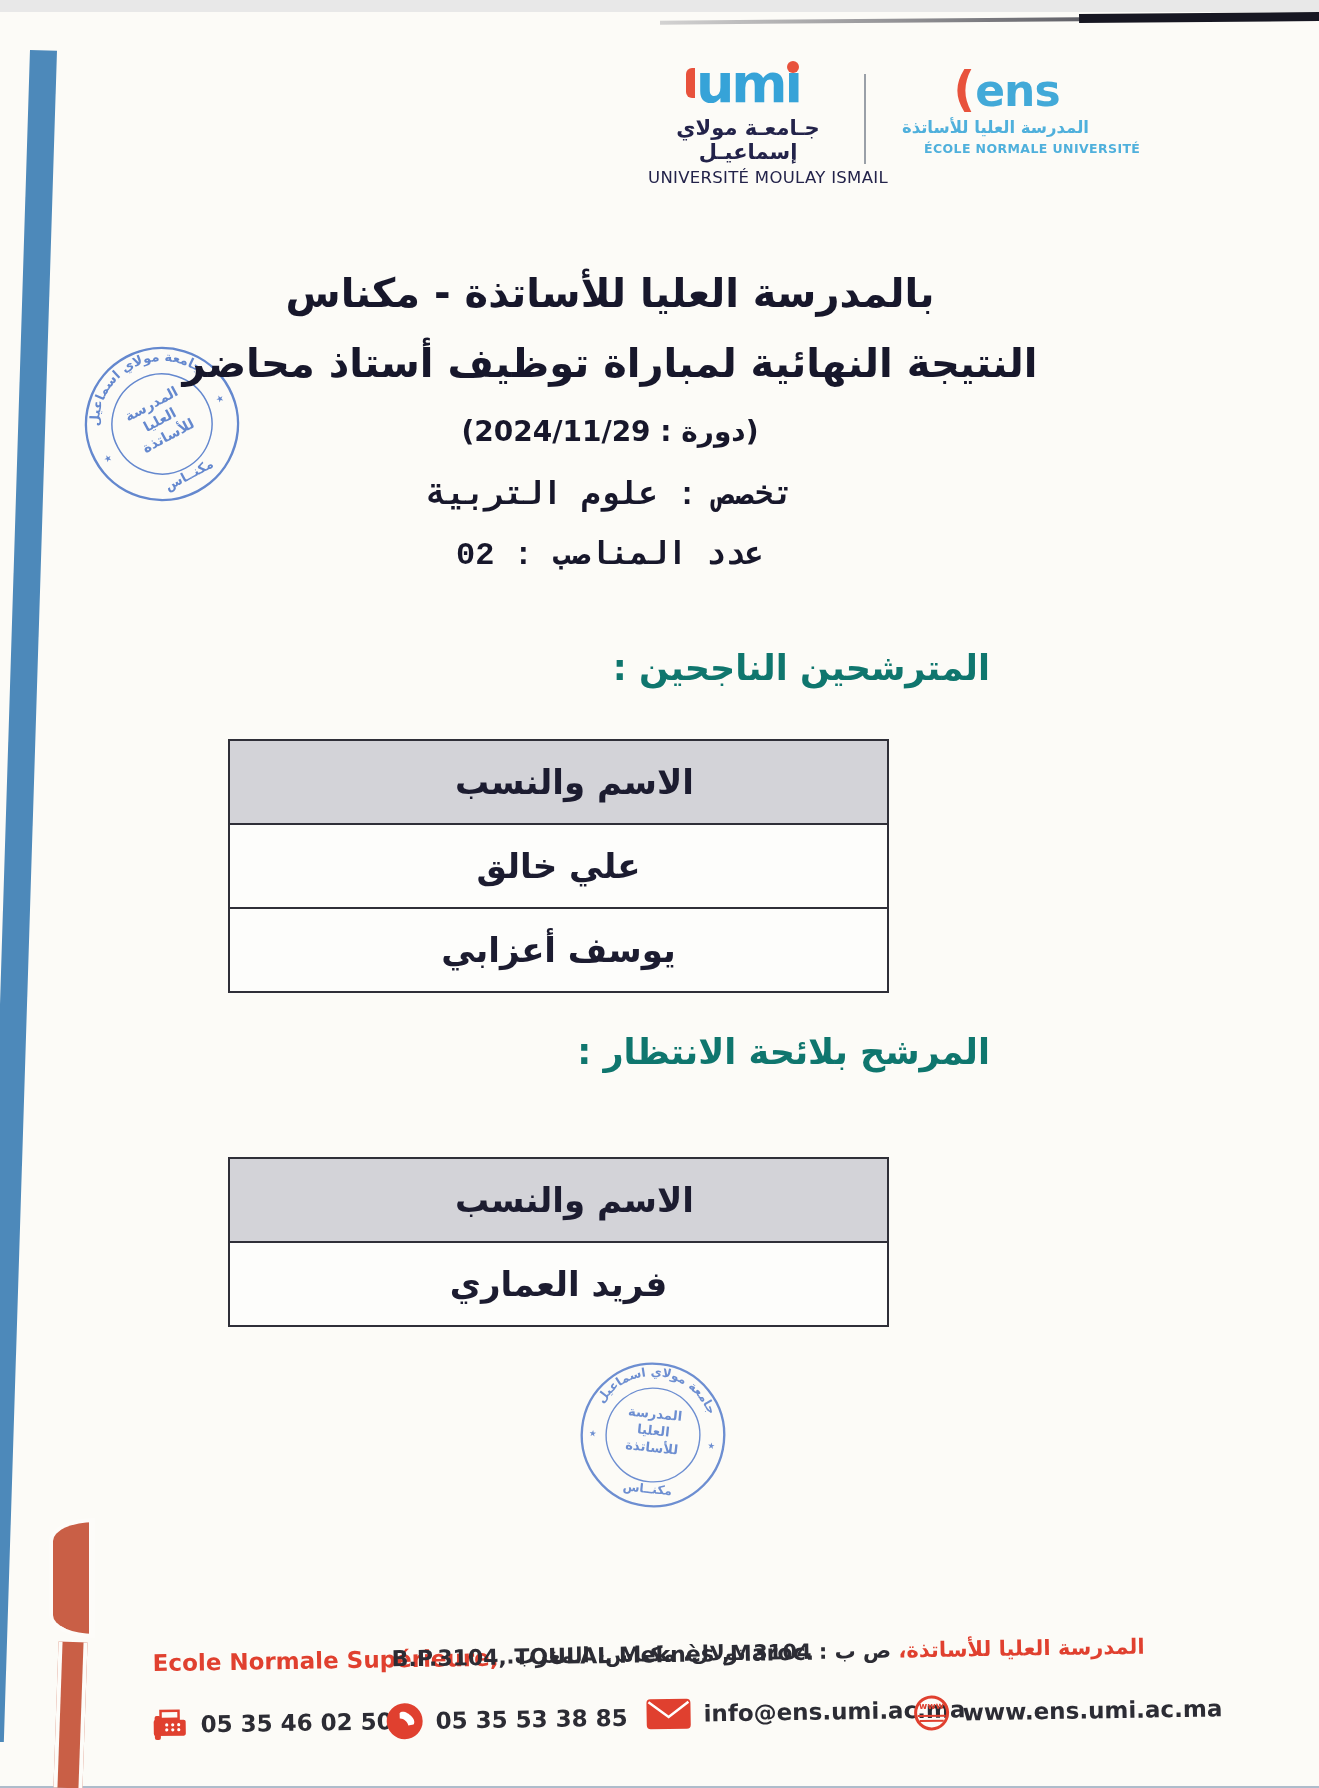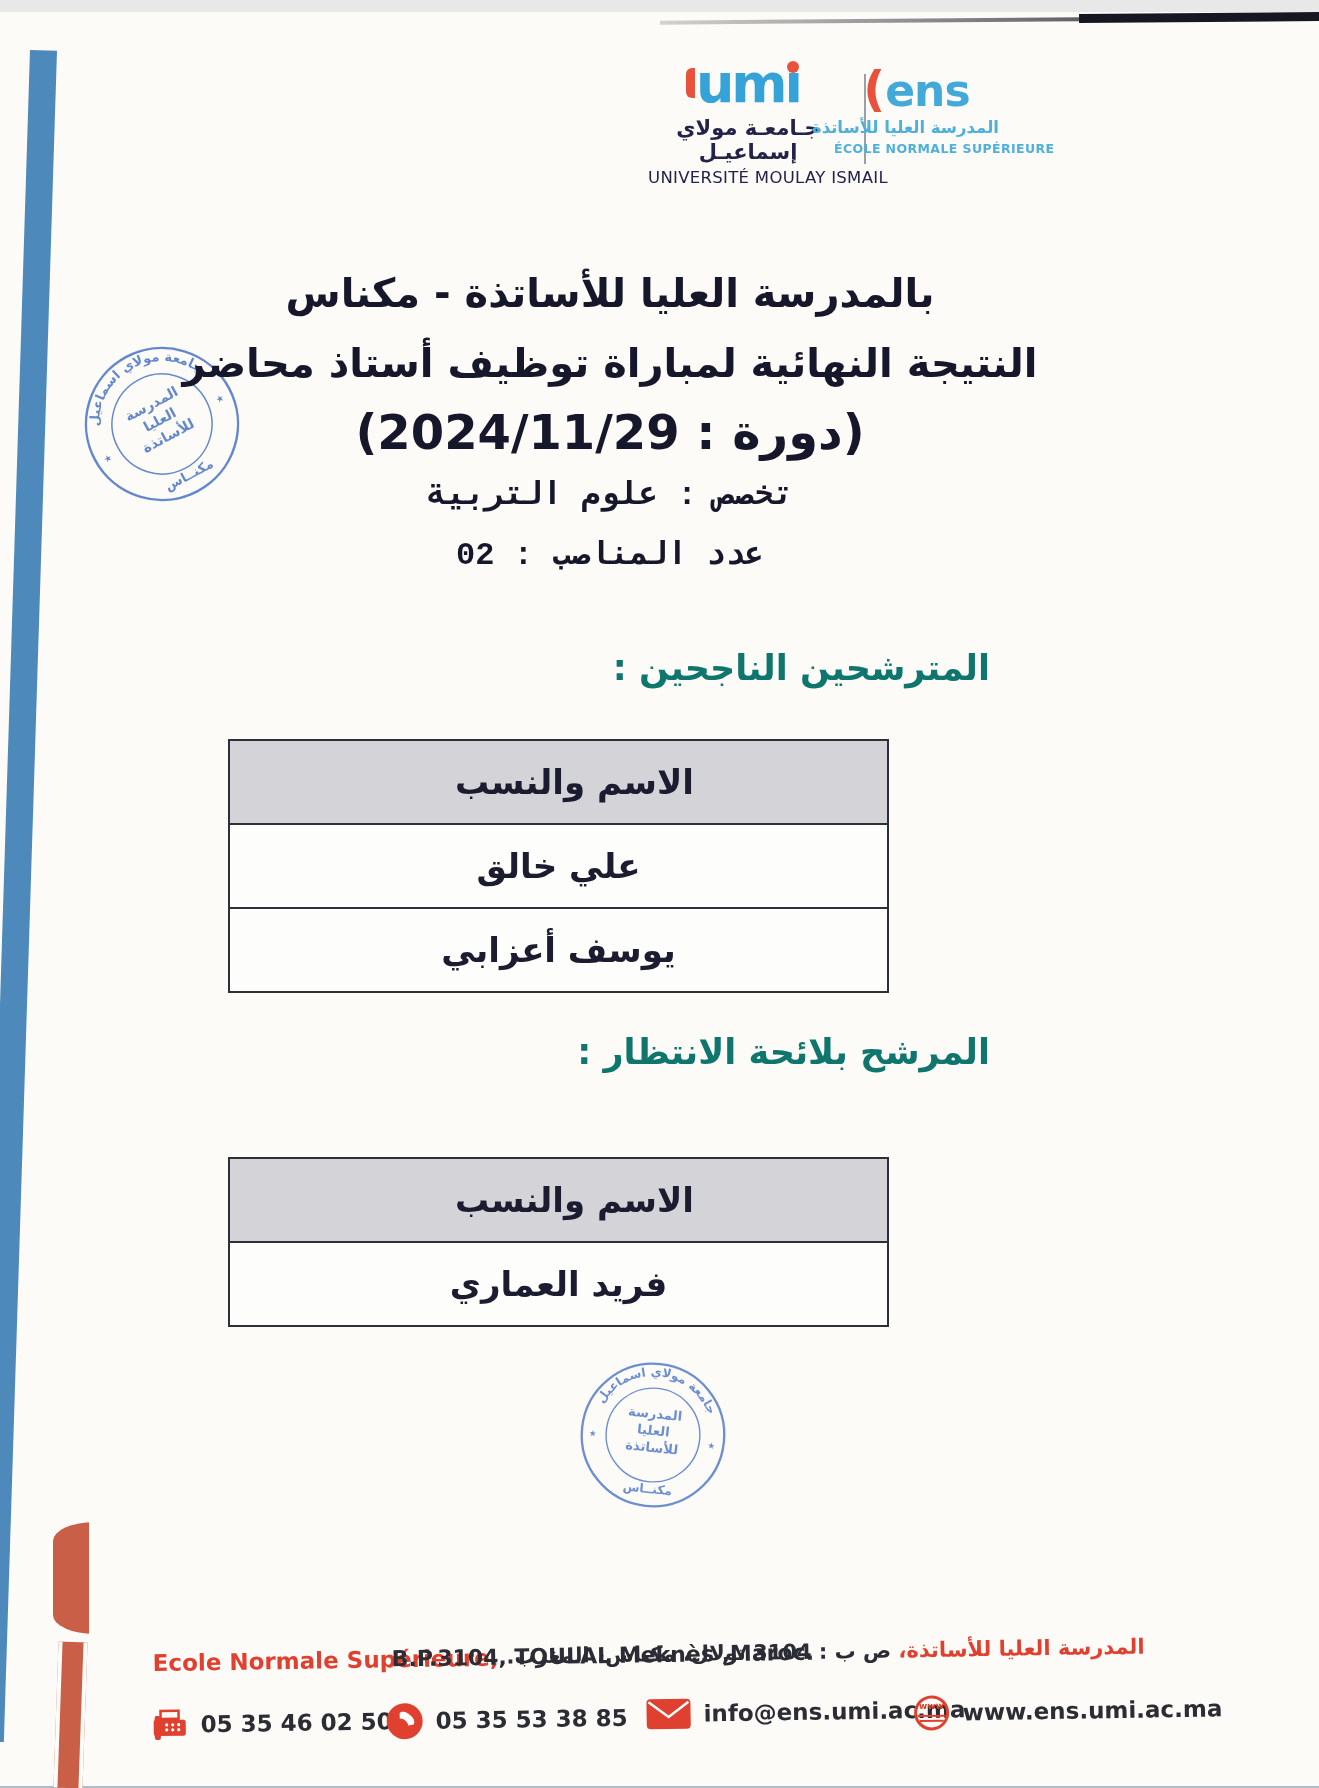--- a/index.html
+++ b/index.html
@@ -22,37 +22,37 @@
 
   
   .umi-block{position:absolute;left:648px;top:46px;width:200px;text-align:center;}
   .umi-glyph{position:relative;display:inline-block;height:56px;line-height:52px;
     font-size:54px;font-weight:800;letter-spacing:-3px;color:#36a3d8;}
   .umi-cres{position:absolute;left:-10px;top:10px;width:9px;height:30px;background:#e8523c;border-radius:6px 0 0 6px;}
   .umi-dot{position:absolute;right:1px;top:3px;width:12px;height:12px;border-radius:50%;background:#e8523c;}
   .umi-ar{font-size:21px;font-weight:bold;color:#23234a;direction:rtl;margin-top:2px;}
   .umi-fr{font-size:16.5px;font-weight:normal;color:#23234a;letter-spacing:.3px;margin-top:4px;white-space:nowrap;}
   .logo-divider{position:absolute;left:864px;top:62px;width:2px;height:90px;background:#9aa0a8;}
-  .ens-block{position:absolute;left:834px;top:50px;width:165px;text-align:center;}
+  .ens-block{position:absolute;left:924px;top:50px;width:165px;text-align:center;}
   .ens-glyph{height:54px;line-height:54px;font-weight:800;}
   .ens-paren{font-size:48px;color:#e8523c;}
   .ens-word{font-size:44px;color:#42a9d8;letter-spacing:-1px;}
   .ens-ar{font-size:16.5px;font-weight:bold;color:#4fb0dc;direction:rtl;margin-top:2px;white-space:nowrap;}
   .ens-fr{font-size:12.5px;font-weight:bold;color:#4fb0dc;letter-spacing:.4px;margin-top:4px;white-space:nowrap;}
 
   
   .stamp{position:absolute;opacity:.85;}
   .stamp1{left:82px;top:332px;transform:rotate(-28deg);}
   .stamp2{left:578px;top:1348px;transform:rotate(6deg);opacity:.8;}
 
   
   .title-wrap{position:absolute;left:150px;top:246px;width:920px;text-align:center;direction:rtl;}
   .t-line{font-weight:bold;color:#17172b;}
   .t-main{font-size:40px;line-height:70px;}
-  .t-session{font-size:48px;line-height:68px;}
+  .t-session{font-size:28px;line-height:68px;}
   .t-sub{font-size:32px;line-height:60px;font-family:Liberation Mono, monospace;}
 
   
   .sec-heading{position:absolute;direction:rtl;font-size:35px;font-weight:bold;color:#0f766e;right:329px;text-align:right;white-space:nowrap;}
   .sec1{top:636px;}
   .sec2{top:1020px;}
 
   
   .names-table{position:absolute;left:228px;width:657px;border:2.5px solid #2f2f38;background:#fdfdfb;}
   .tbl1{top:727px;}
@@ -97,21 +97,21 @@
     </div>
     <div class="umi-ar" lang="ar">جـامعـة مولاي إسماعيـل</div>
     <div class="umi-fr">UNIVERSITÉ MOULAY ISMAIL</div>
   </div>
 
   <div class="logo-divider"></div>
 
   <div class="ens-block">
     <div class="ens-glyph"><span class="ens-paren">(</span><span class="ens-word">ens</span></div>
     <div class="ens-ar" lang="ar">المدرسة العليا للأساتذة</div>
-    <div class="ens-fr">ÉCOLE NORMALE SUPÉRIEURE</div>
+    <div class="ens-fr">ÉCOLE NORMALE UNIVERSITÉ</div>
   </div>
 
   <svg class="stamp stamp1" width="160" height="160" viewBox="0 0 160 160">
     <circle cx="80" cy="80" r="76" fill="none" stroke="#4a74c8" stroke-width="2.5"></circle>
     <circle cx="80" cy="80" r="50" fill="none" stroke="#4a74c8" stroke-width="1.5"></circle>
     <defs>
         <path id="arcTop1" d="M 17,80 A 63,63 0 1 1 143,80"></path>
       </defs>
     <text font-size="13" font-weight="bold" fill="#4a74c8"><textPath href="#arcTop1" startOffset="50%" text-anchor="middle">جامعة مولاي اسماعيل</textPath></text>
     <text x="80" y="62" text-anchor="middle" font-size="14" font-weight="bold" fill="#4a74c8">المدرسة</text>

